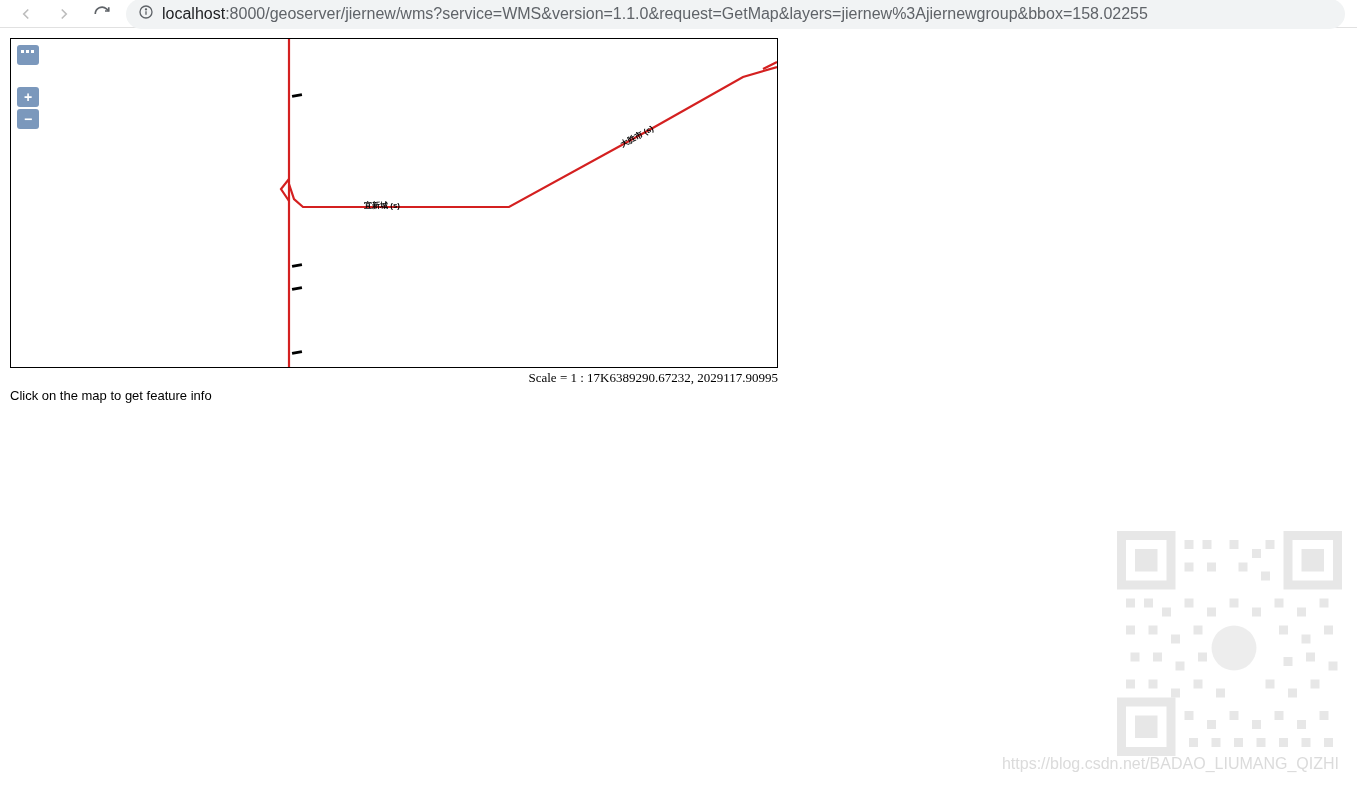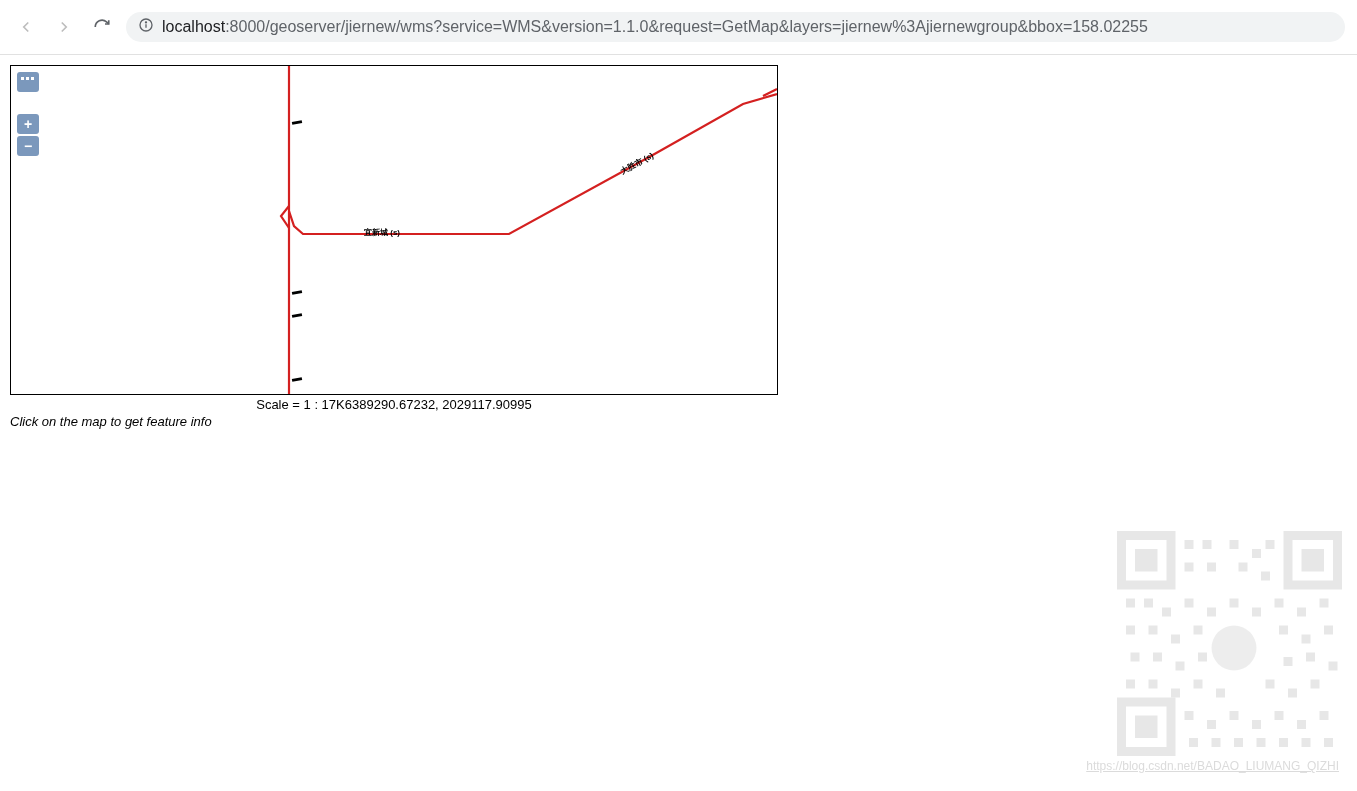--- a/index.html
+++ b/index.html
@@ -4,21 +4,21 @@
   <style>
     * { margin: 0; padding: 0; box-sizing: border-box; }
     body {
       font-family: Arial, sans-serif;
       background: #fff;
       width: 1357px;
       height: 791px;
       overflow: hidden;
     }
     .browser-bar {
-      height: 55px;
+      height: 28px;
       background: #fff;
       border-bottom: 1px solid #e1e1e1;
       display: flex;
       align-items: center;
       padding: 0 12px;
       gap: 10px;
     }
     .nav-btn {
       width: 28px;
       height: 28px;
@@ -72,28 +72,27 @@
       border-radius: 3px;
       cursor: pointer;
       user-select: none;
     }
     .ctrl-layers { top: 6px; height:20px; }
     .ctrl-zoom-in { top: 48px; }
     .ctrl-zoom-out { top: 70px; }
     .map-status {
       width: 768px;
       display: flex;
-      justify-content: center;
+      justify-content: flex-end;
       font-size: 13px;
       padding-top: 2px;
-      font-family: Liberation Sans, sans-serif;
+      font-family: Liberation Serif, serif;
     }
     .map-hint {
       font-size: 13px;
-      font-style: italic;
       font-family: Verdana, sans-serif;
       padding-top: 2px;
     }
     .feature-label {
       position: absolute;
       font-size: 8px;
       font-weight: bold;
       color: #000;
       white-space: nowrap;
     }
@@ -109,24 +108,23 @@
       right: 15px;
       bottom: 15px;
       width: 225px;
       height: 245px;
       opacity: 0.5;
     }
     .watermark-text {
       position: absolute;
       right: 18px;
       bottom: 18px;
-      font-size: 12px;
+      font-size: 16px;
       color: #ccc;
       opacity: 0.7;
-      text-decoration: underline;
     }
     svg.qr { width: 225px; height: 225px; }
     .qr-sq { fill: #d0d0d0; }
   </style>
 </head>
 <body>
 
 <div class="browser-bar">
   <div class="nav-btn disabled">
     <svg width="18" height="18" viewBox="0 0 24 24" fill="none" stroke="currentColor" stroke-width="2.2">

